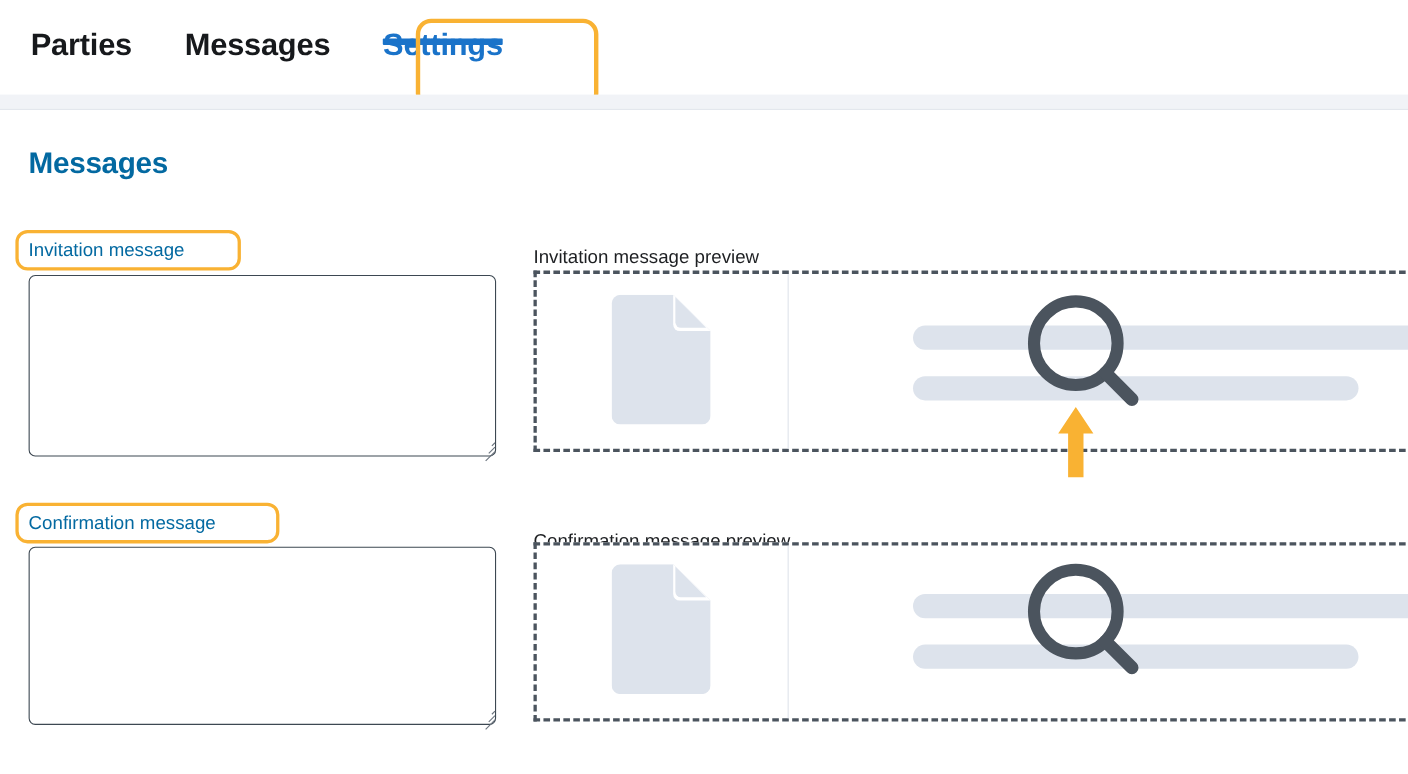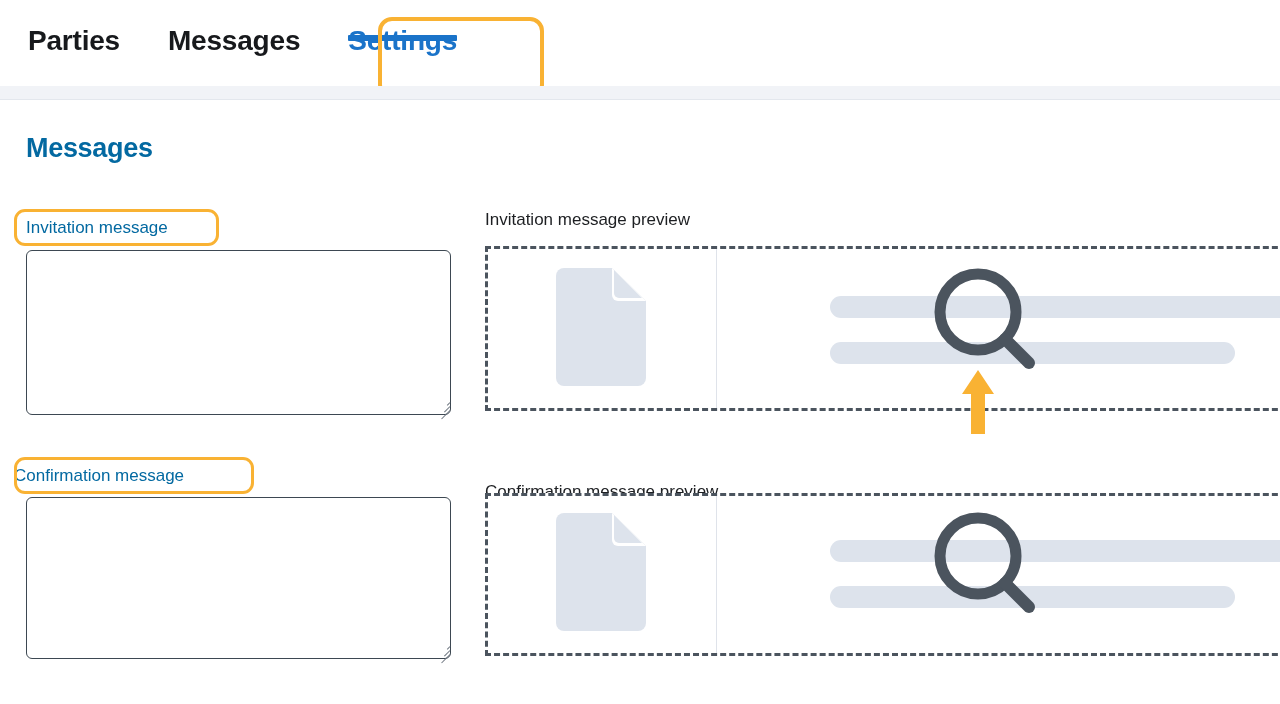--- a/index.html
+++ b/index.html
@@ -73,21 +73,21 @@
   
   .field-label{
     position:absolute;
     font-size:17px;
     font-weight:400;
     color:#0369a1;
     line-height:1;
     white-space:nowrap;
   }
   .lbl-invitation{left:26px;top:219px;}
-  .lbl-confirmation{left:14px;top:467px;}
+  .lbl-confirmation{left:26px;top:467px;}
 
   .hl-label{
     position:absolute;
     border:3px solid #f9b233;
     border-radius:11px;
     box-sizing:border-box;
     pointer-events:none;
   }
   .hl-lbl-invitation{left:14px;top:209px;width:205px;height:37px;}
   .hl-lbl-confirmation{left:14px;top:457px;width:240px;height:37px;}
@@ -125,21 +125,21 @@
   .grip span{bottom:10px;width:4px;transform:rotate(-45deg);display:block;}
   .grip-invitation{left:437px;top:400px;}
   .grip-confirmation{left:437px;top:644px;}
 
   
   .preview-title{
     position:absolute;
     font-size:17px;font-weight:400;color:#1d1f22;line-height:1;
     white-space:nowrap;
   }
-  .pt-invitation{left:485px;top:211px;}
+  .pt-invitation{left:485px;top:225px;}
   .pt-confirmation{left:485px;top:468px;margin-top:15px;}
 
   .preview-box{
     position:absolute;
     left:485px;
     width:820px;               
     border:3px dashed #4b545e;
     box-sizing:border-box;
     background:#ffffff;
     overflow:hidden;

